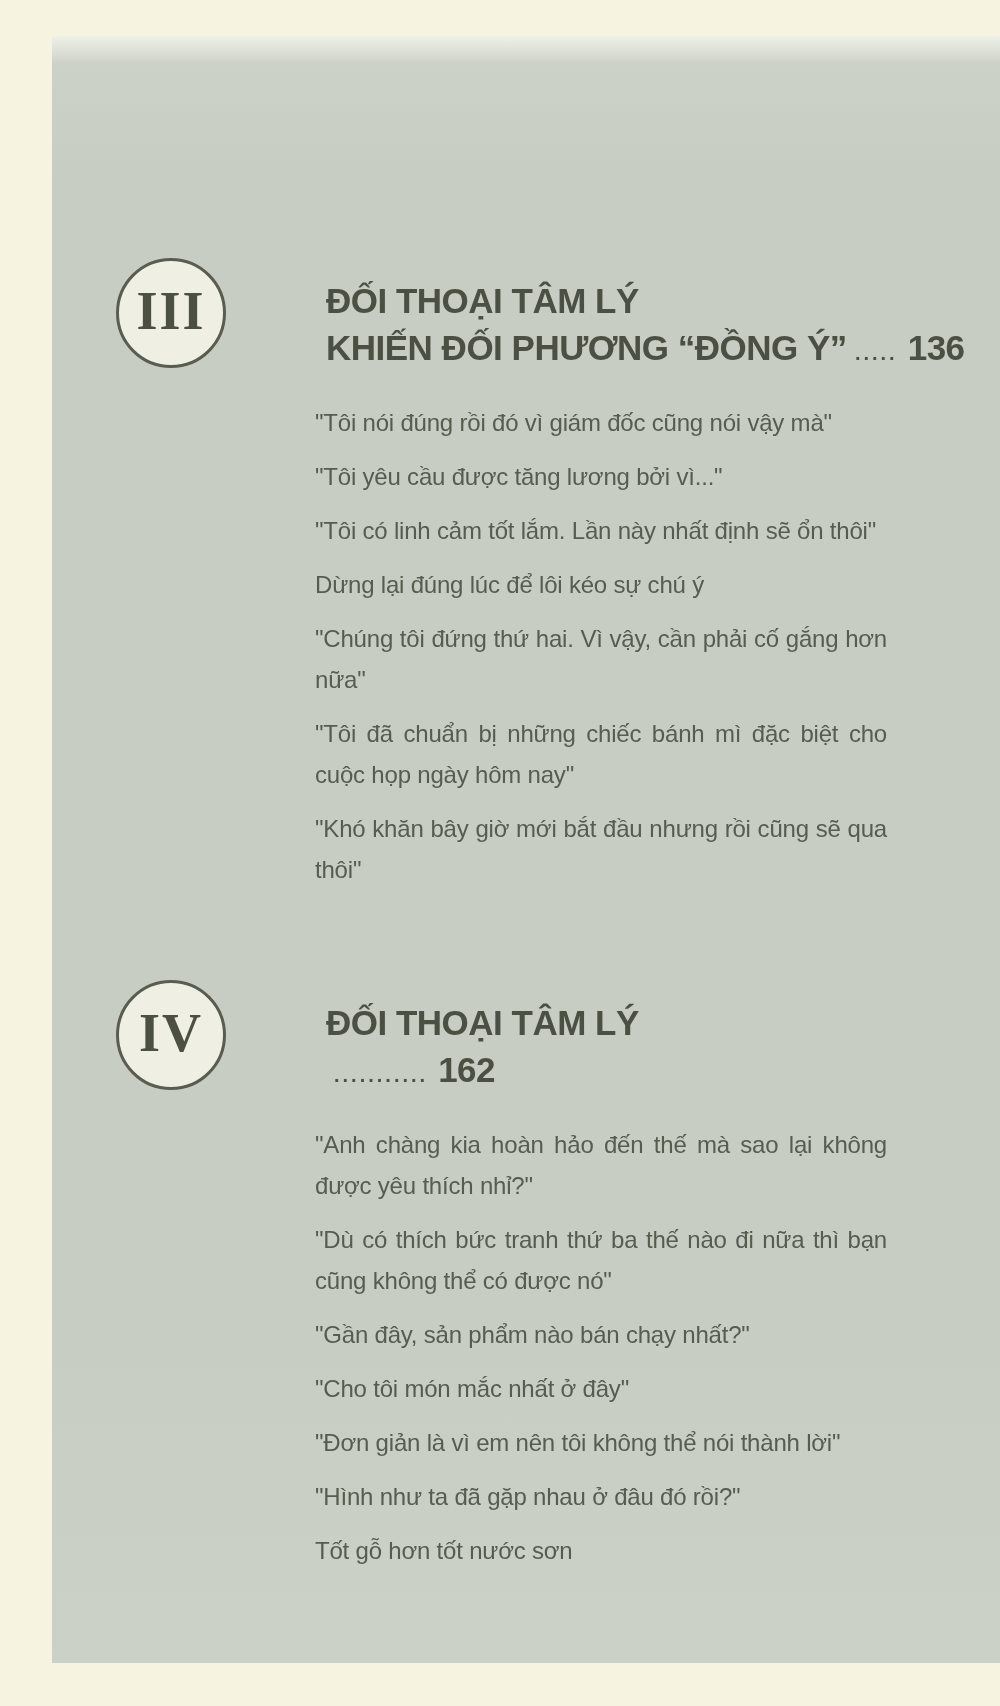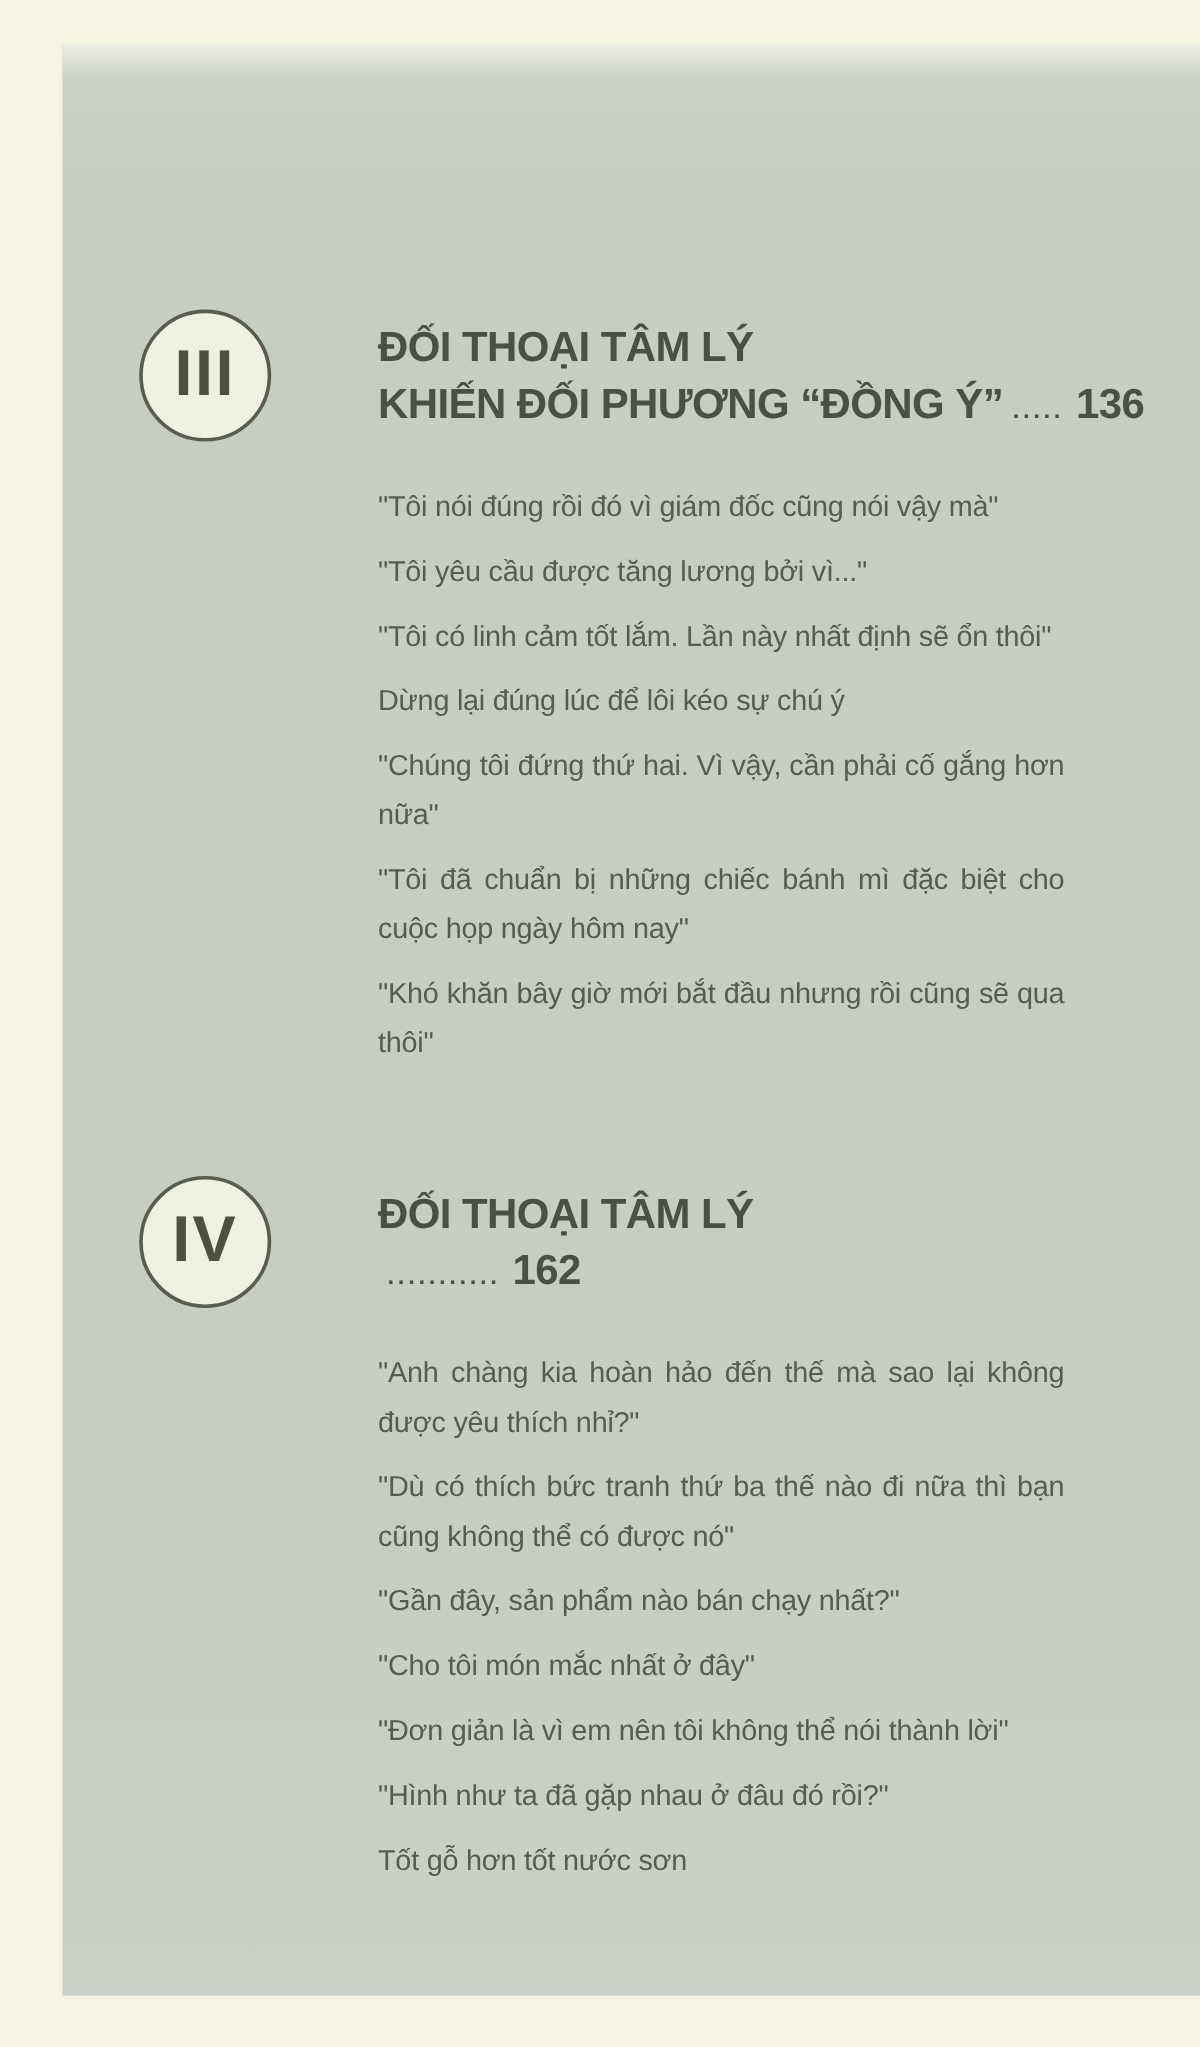--- a/index.html
+++ b/index.html
@@ -31,32 +31,32 @@
   .badge {
     position: absolute;
     left: 116px; top: 2px;
     width: 104px; height: 104px;
     border-radius: 50%;
     background: var(--badge-fill, #eff0e3);
     border: 3px solid var(--badge-border, #585d50);
     display: flex; align-items: center; justify-content: center;
   }
   .numeral {
-    font-family: Liberation Sans, sans-serif;
+    font-family: Liberation Serif, serif;
     font-weight: bold;
     font-size: 54px;
     color: var(--heading, #4b5043);
     letter-spacing: 2px;
     transform: translateY(-2px);
   }
   .title {
     position: absolute;
     left: 315px; top: 10px;
     width: 650px;
-    margin: 0;
+    margin: 11px;
     font-weight: bold;
     font-size: 35px;
     line-height: 47px;
     letter-spacing: -0.5px;
     color: var(--heading, #4b5043);
     white-space: nowrap;
   }
   .title-line2-wrap { display: flex; align-items: baseline; }
   .dots {
     font-size: 20px;

